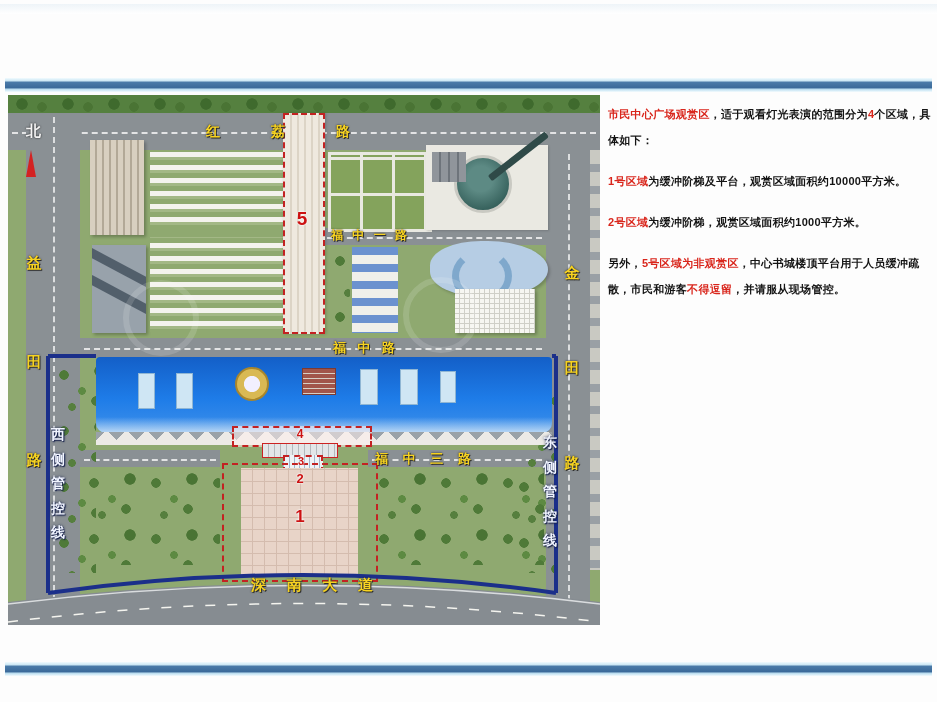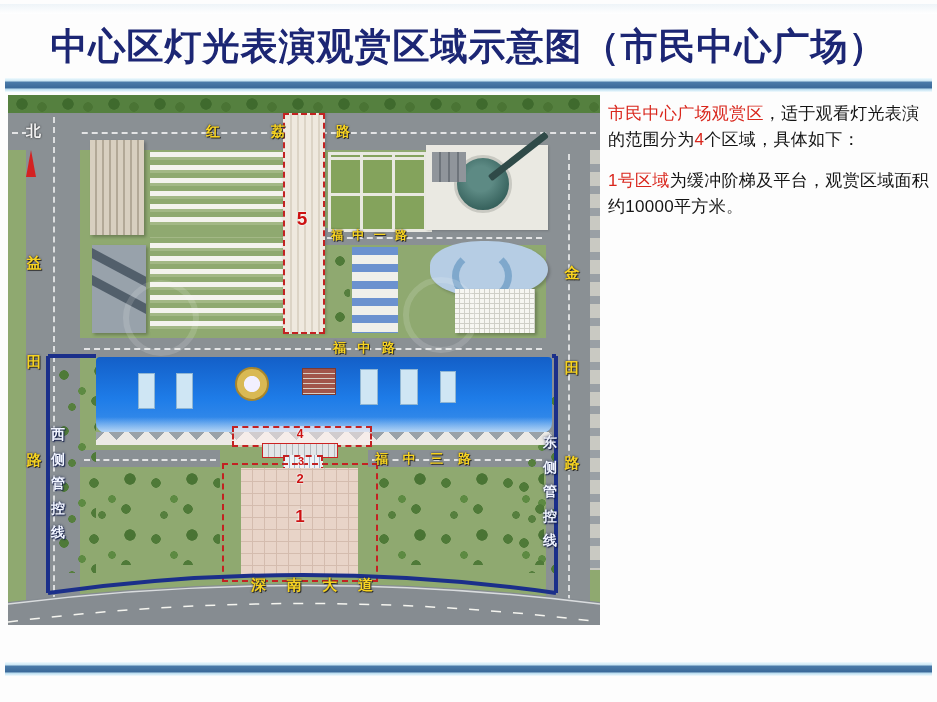--- a/index.html
+++ b/index.html
@@ -78,32 +78,31 @@
   .chars-col{display:flex;flex-direction:column;justify-content:space-between;align-items:center;}
   .wlabel{color:#f0f4ff;font-weight:bold;text-shadow:0 0 3px #16204a,1px 1px 1px #16204a;line-height:1;}
   .znum{position:absolute;transform:translateX(-50%);color:#cc1212;font-weight:bold;
         text-shadow:0 0 2px #fff,0 0 2px #fff;line-height:1;}
   .north{color:#f5f5f5;font-weight:bold;text-shadow:0 0 2px #111;font-size:15px;line-height:1;}
   .narrow{width:0;height:0;border-left:5px solid transparent;border-right:5px solid transparent;
         border-bottom:27px solid #d42222;}
   svg.lay{position:absolute;left:0;top:0;pointer-events:none;}
 
   
-  .panel{position:absolute;left:608px;top:101px;width:325px;font-size:17px;font-weight:normal;
+  .panel{position:absolute;left:608px;top:101px;width:325px;font-size:11px;font-weight:bold;
         line-height:26px;color:#141414;letter-spacing:.3px;}
   .panel p{margin:0 0 15px 0;}
   .seg-r{color:#d9261c;}
   .seg-b{color:#141414;}
 </style>
 </head>
 <body>
 
 <div class="page">
   <div class="top-faint"></div>
-  <div class="slide-title">中心区灯光表演观赏区域示意图（市民中心广场）</div>
   <div class="divider top"></div>
 
   <div class="map">
 
     <div class="abs darktrees" style="left:0;top:0;width:592px;height:18px;"></div>
 
     <div class="abs road h" style="left:0;top:18px;width:592px;height:37px;"></div>
     <div class="abs road v" style="left:18px;top:18px;width:54px;height:512px;"></div>
     <div class="abs road v" style="left:538px;top:55px;width:44px;height:475px;"></div>
     <div class="abs rightedge" style="left:582px;top:55px;width:10px;height:420px;"></div>
@@ -227,16 +226,18 @@
         <span>侧</span>
         <span>管</span>
         <span>控</span>
         <span>线</span>
       </div>
   </div>
 
   <div class="panel">
       <p><span class="seg-r">市民中心广场观赏区</span><span class="seg-b">，适于观看灯光表演的范围分为</span><span class="seg-r">4</span><span class="seg-b">个区域，具体如下：</span></p>
       <p><span class="seg-r">1号区域</span><span class="seg-b">为缓冲阶梯及平台，观赏区域面积约10000平方米。</span></p>
+      <p><span class="seg-r">2号区域</span><span class="seg-b">为缓冲阶梯，观赏区域面积约1000平方米。</span></p>
+      <p><span class="seg-b">另外，</span><span class="seg-r">5号区域为非观赏区</span><span class="seg-b">，中心书城楼顶平台用于人员缓冲疏散，市民和游客</span><span class="seg-r">不得逗留</span><span class="seg-b">，并请服从现场管控。</span></p>
     </div>
 
   <div class="divider bottom"></div>
 </div>
 
 </body></html>

